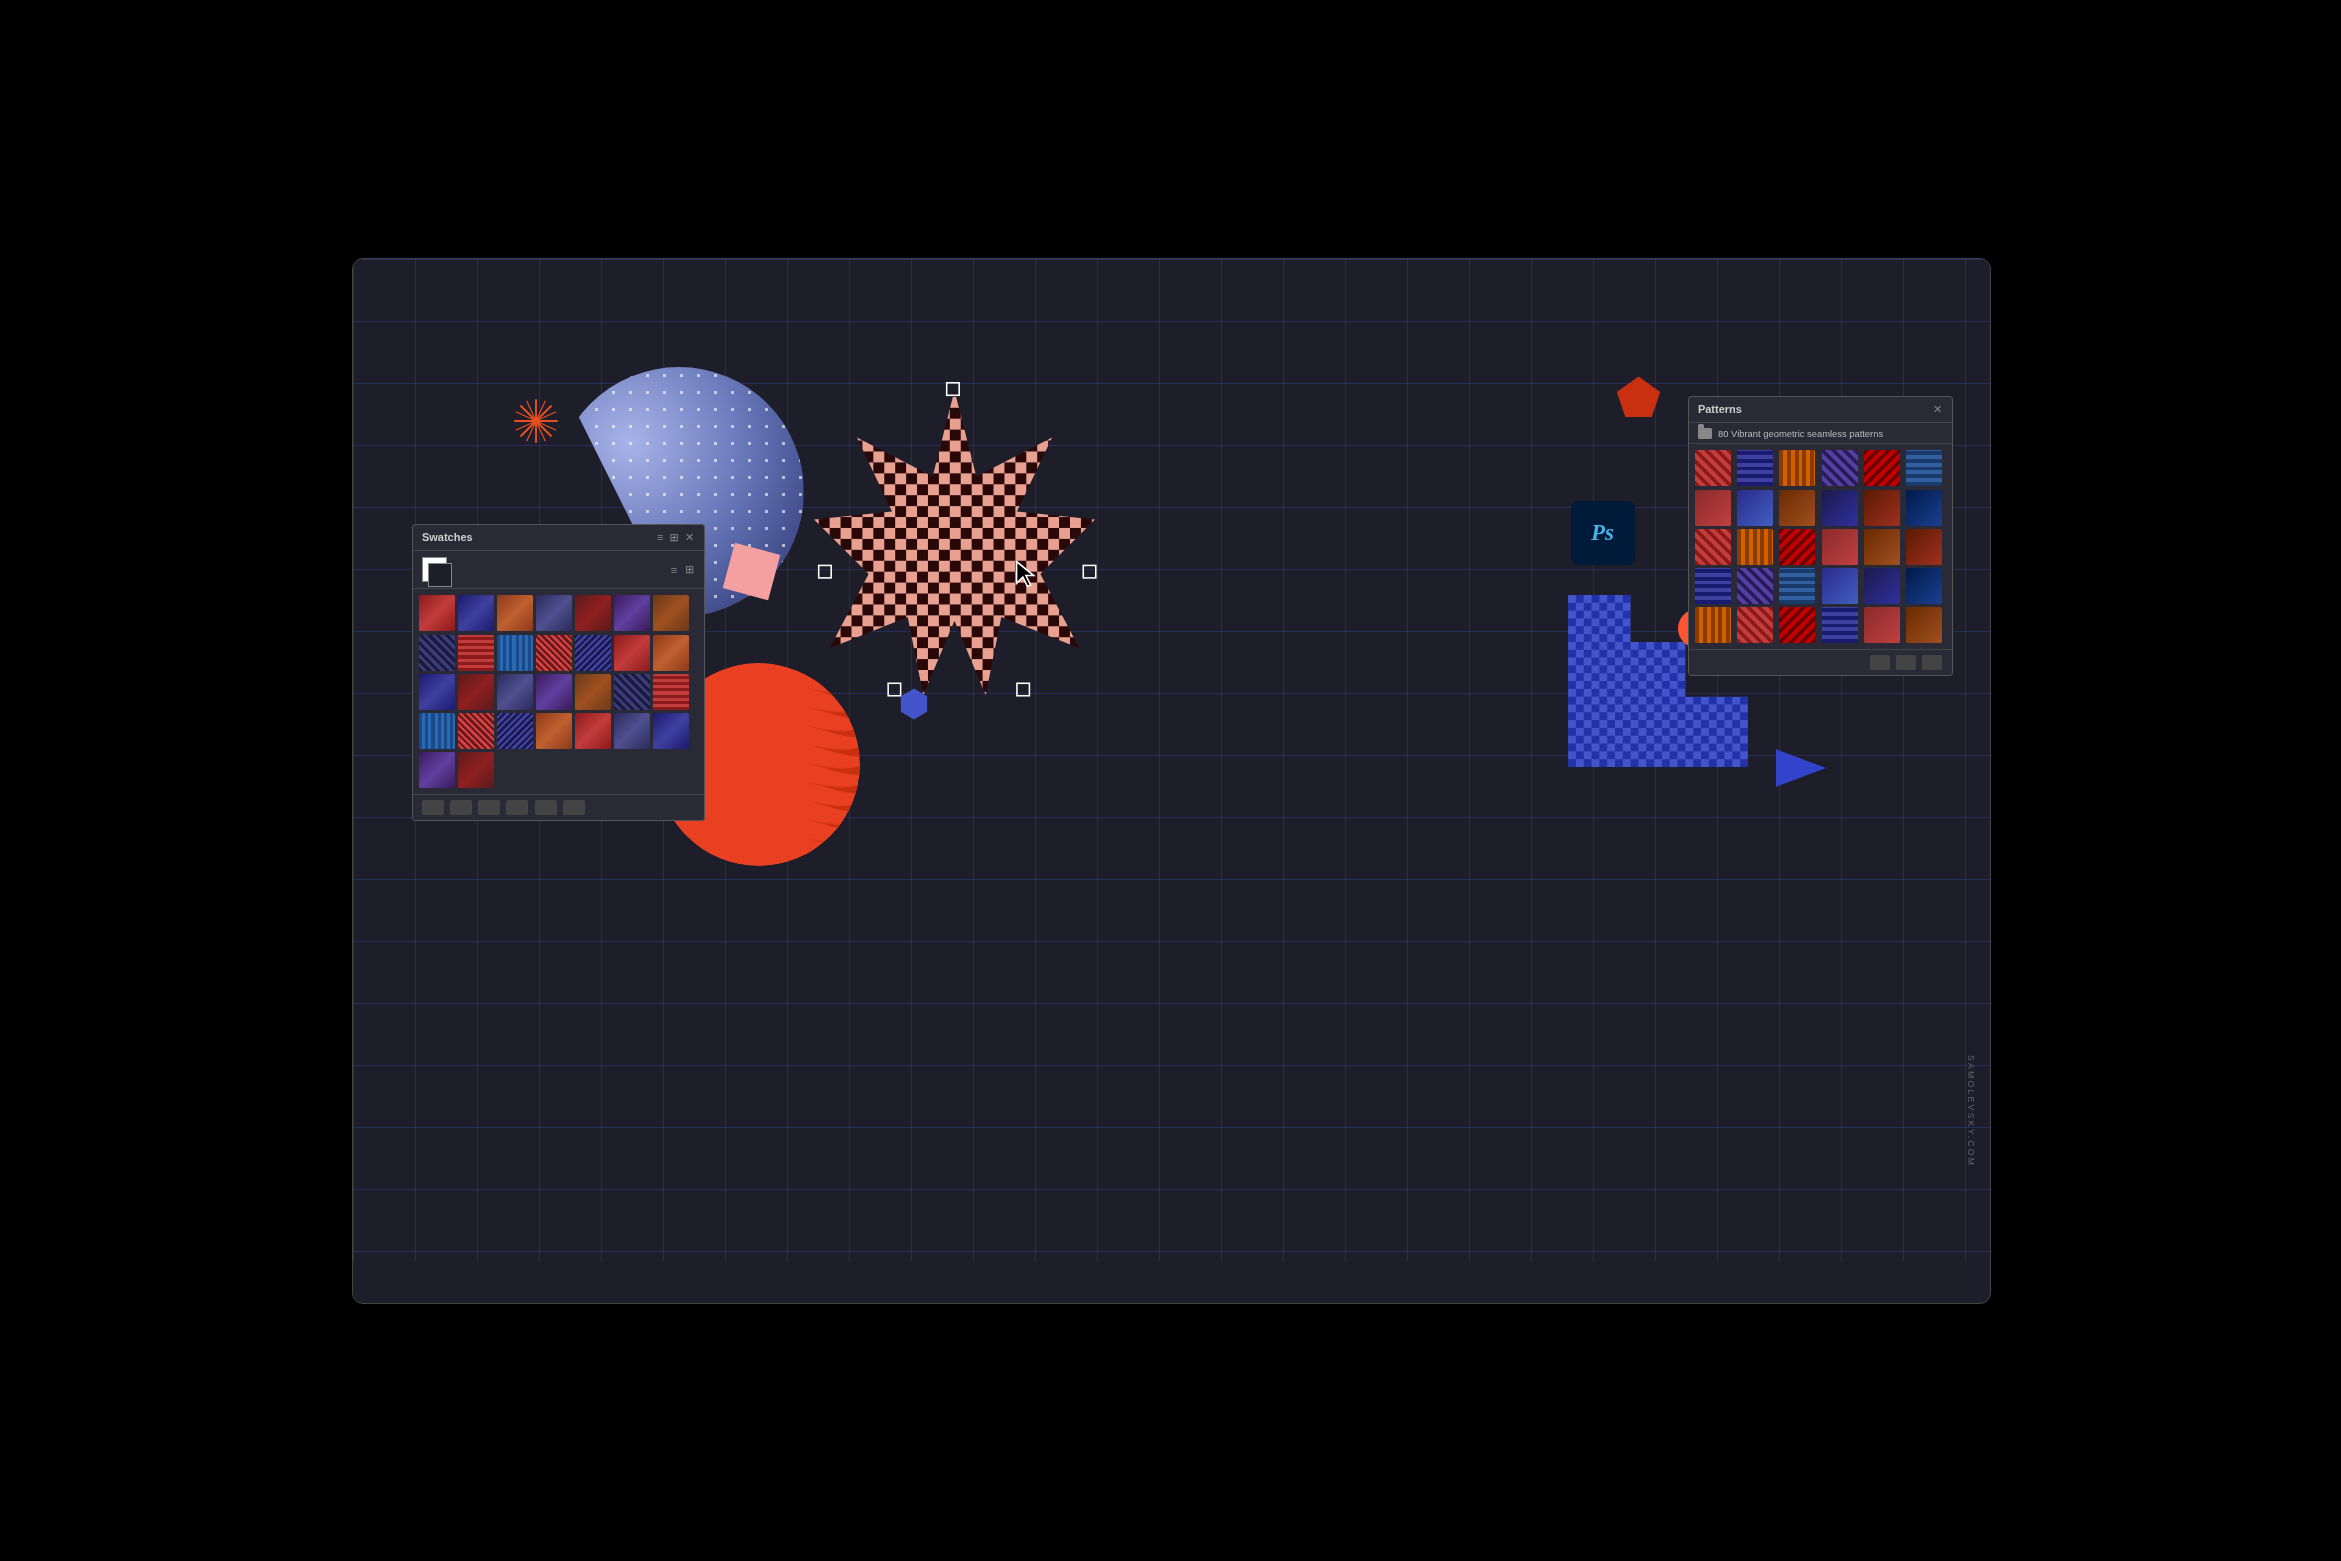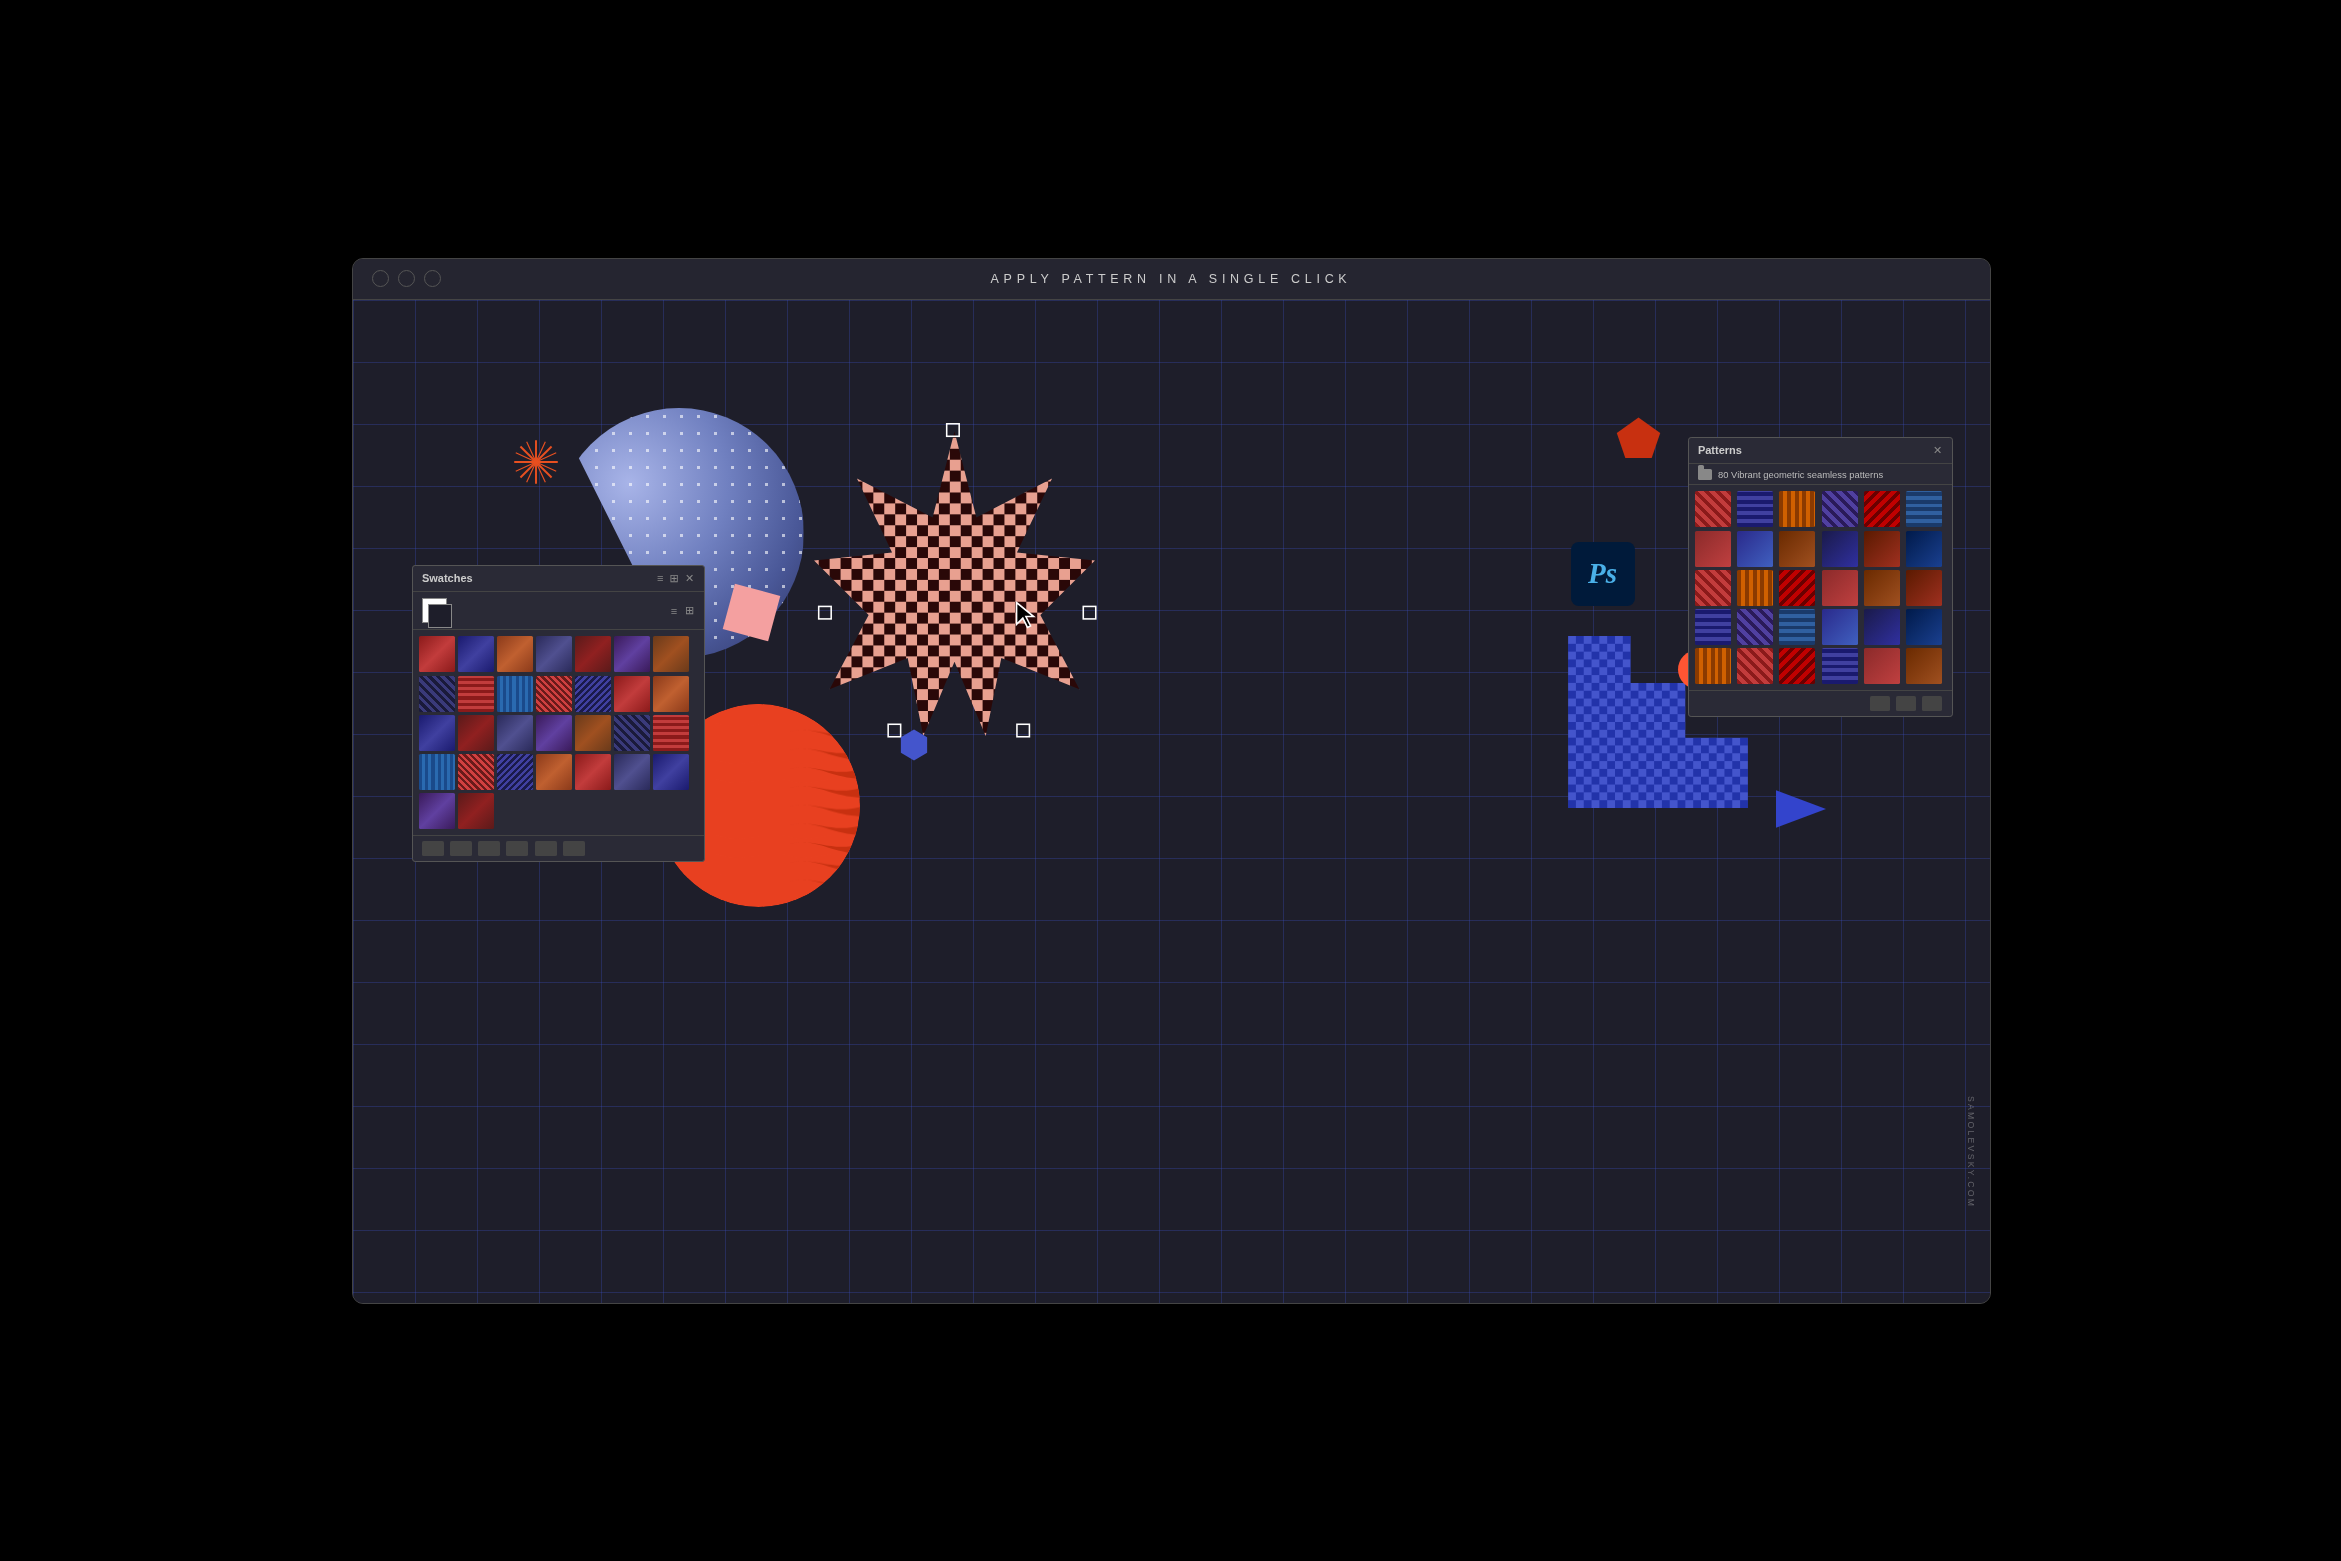--- a/index.html
+++ b/index.html
@@ -299,21 +299,21 @@
       width: 64px;
       height: 64px;
       background: #001a3a;
       border-radius: 7.8px;
       display: flex;
       align-items: center;
       justify-content: center;
     }
     .ps-badge-text {
       color: #4ab0e8;
-      font-size: 29px;
+      font-size: 23px;
       font-weight: 700;
       font-style: italic;
       font-family: Georgia, serif;
       text-align: right;
     }
     
     .small-hex {
       left: 546px;
       top: 428px;
     }
@@ -401,28 +401,20 @@
       background: #888;
       border-radius: 1.6px 1.6px 0 0;
     }
   </style>
 </head>
 <body>
 
 <div class="screen-wrapper">
   <div class="app-window">
 
-    <div class="title-bar">
-      <div class="traffic-lights">
-        <div class="traffic-light"></div>
-        <div class="traffic-light"></div>
-        <div class="traffic-light"></div>
-      </div>
-      <div class="window-title">APPLY PATTERN IN A SINGLE CLICK</div>
-    </div>
 
     <div class="canvas-area">
 
       <div class="grid-overlay"></div>
 
       <div class="shape sunburst" style="left:155px;top:134px;">
         <svg width="56" height="56" viewBox="0 0 72 72">
           <g transform="translate(36,36)">
             <line x1="0" y1="-28" x2="0" y2="28" stroke="#e85020" stroke-width="2.5"></line>
             <line x1="-28" y1="0" x2="28" y2="0" stroke="#e85020" stroke-width="2.5"></line>

